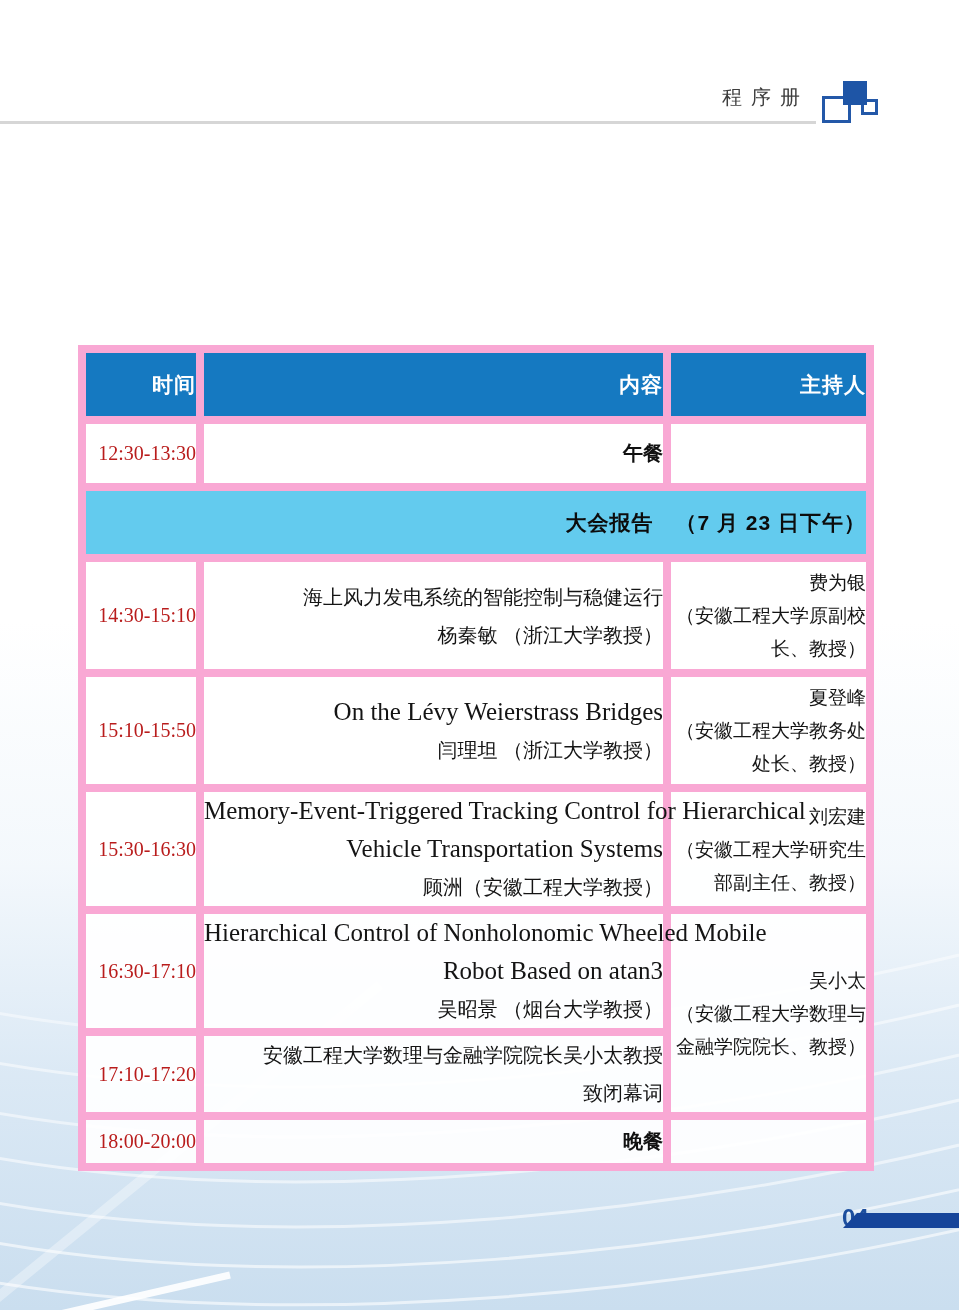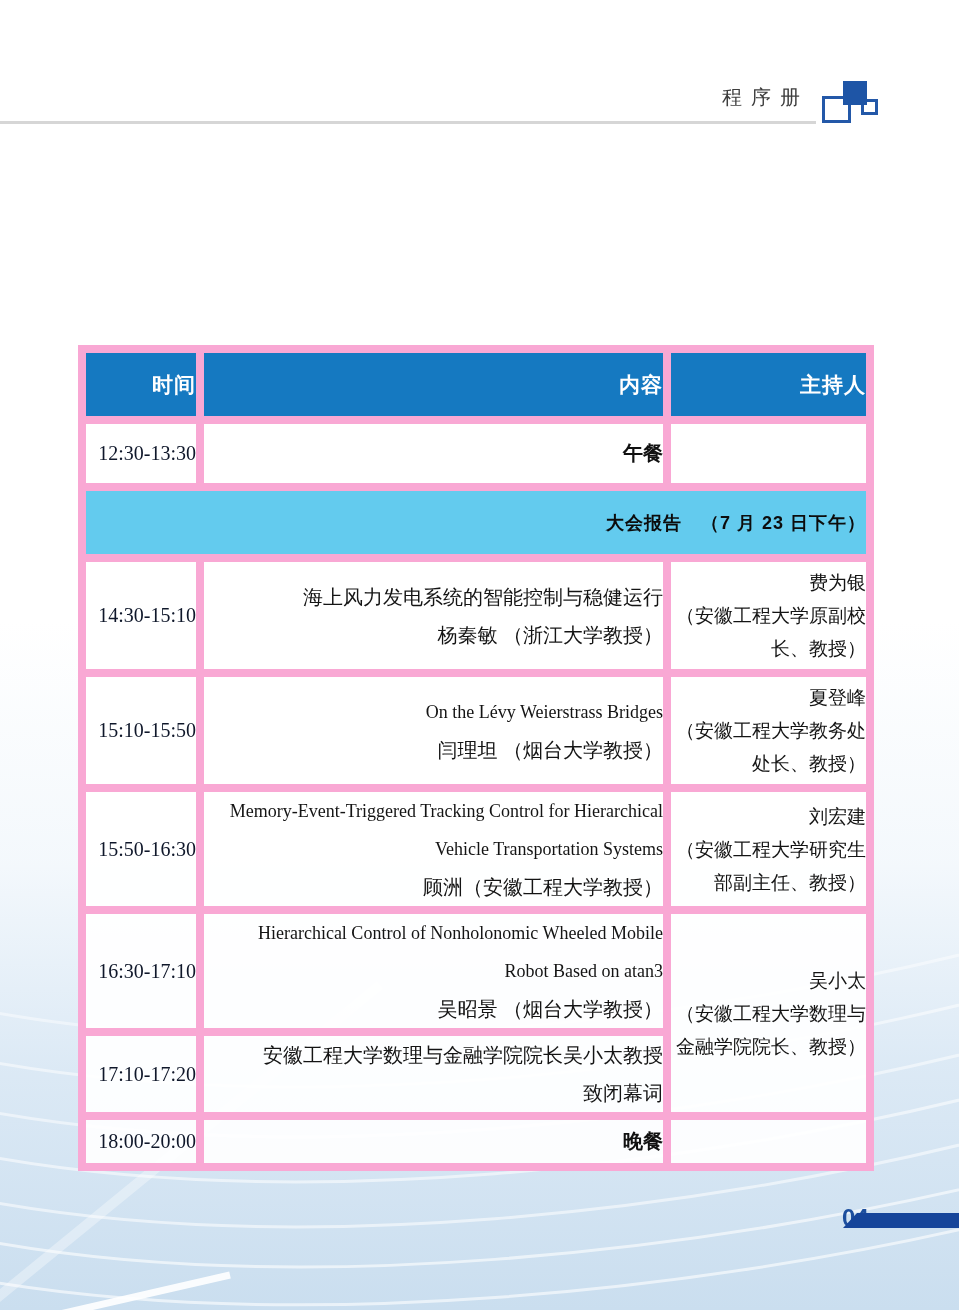--- a/index.html
+++ b/index.html
@@ -44,32 +44,32 @@
     text-align:right;vertical-align:middle;
     background:rgba(255,255,255,.92);
     padding:0;
   }
   tr.head th{
     background:#1579c1;color:#ffffff;
     font-size:21px;font-weight:600;height:63px;letter-spacing:1px;
   }
   td.time{
     font-family:"Liberation Serif","DejaVu Serif",serif;
-    font-size:20px;color:#0f172a;
+    font-size:20px;color:#b91c1c;
   }
   td.content{font-size:20px;color:#141414;}
   td.content .line{line-height:38px;white-space:nowrap;}
   td.content .en{
     font-family:"Liberation Serif","DejaVu Serif",serif;
-    font-size:18px;
+    font-size:25px;
   }
   td.meal{font-size:20px;font-weight:600;color:#111;}
   tr.banner-row td{
     background:#63cbee;color:#0c0c0c;
-    font-size:18px;font-weight:600;height:63px;letter-spacing:1px;
+    font-size:21px;font-weight:600;height:63px;letter-spacing:1px;
   }
   td.host{font-size:19px;color:#141414;padding:0 12px;}
   td.host .host-name{line-height:33px;}
   td.host .host-affil{line-height:33px;}
 
   
   .page-num{
     position:absolute;left:842px;top:1204px;
     font-size:24px;font-weight:bold;color:#1d4f9e;
   }
@@ -138,30 +138,30 @@
       <td class="host">
         <div class="host-name">费为银</div>
         <div class="host-affil">（安徽工程大学原副校长、教授）</div>
       </td>
     </tr>
 
     <tr style="height:115px;">
       <td class="time">15:10-15:50</td>
       <td class="content">
         <div class="line en">On the Lévy Weierstrass Bridges</div>
-        <div class="line">闫理坦 （烟台大学教授）</div>
+        <div class="line">闫理坦 （浙江大学教授）</div>
       </td>
       <td class="host">
         <div class="host-name">夏登峰</div>
         <div class="host-affil">（安徽工程大学教务处处长、教授）</div>
       </td>
     </tr>
 
     <tr style="height:118px;">
-      <td class="time">15:50-16:30</td>
+      <td class="time">15:30-16:30</td>
       <td class="content">
         <div class="line en">Memory-Event-Triggered Tracking Control for Hierarchical</div>
         <div class="line en">Vehicle Transportation Systems</div>
         <div class="line">顾洲（安徽工程大学教授）</div>
       </td>
       <td class="host">
         <div class="host-name">刘宏建</div>
         <div class="host-affil">（安徽工程大学研究生部副主任、教授）</div>
       </td>
     </tr>

